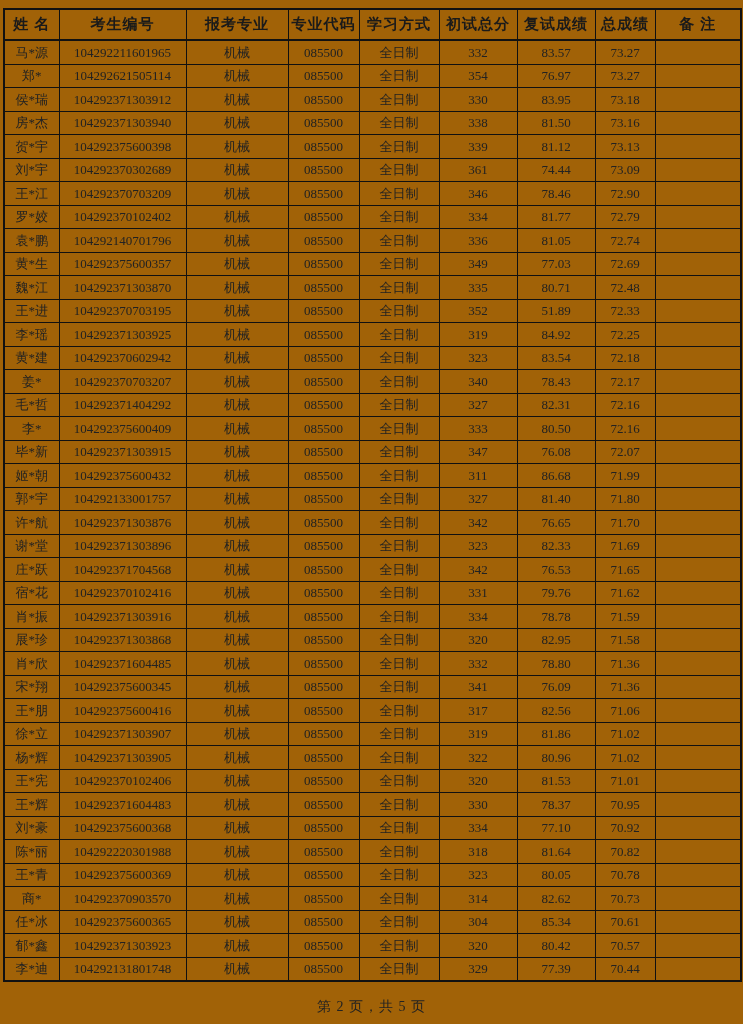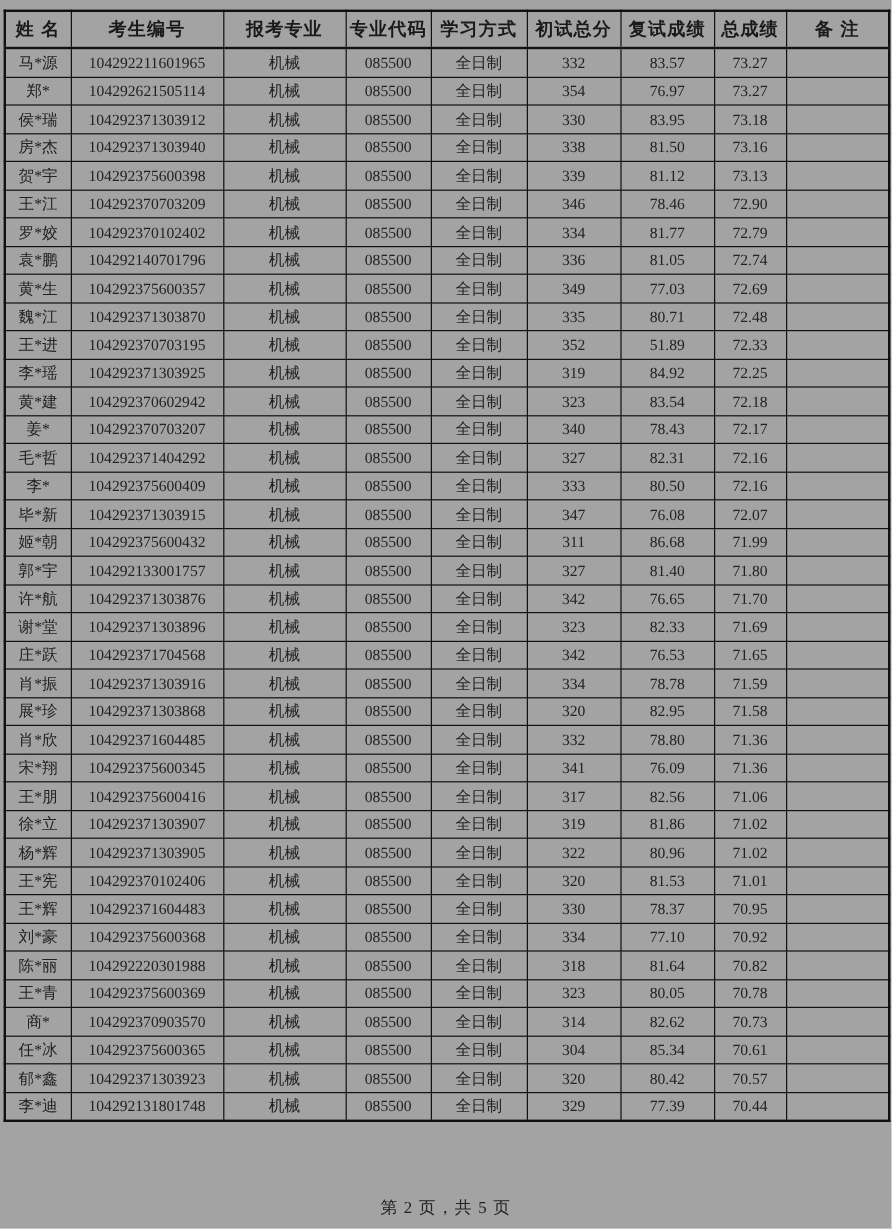--- a/index.html
+++ b/index.html
@@ -8,21 +8,21 @@
     background: #ffffff;
     width: 743px;
     height: 1024px;
     font-family: "Liberation Serif", "DejaVu Serif", serif;
     color: #1a1a1a;
   }
   .page {
     width: 743px;
     height: 1024px;
     position: relative;
-    background: #a3a3a3;
+    background: #a16207;
     overflow: hidden;
   }
   table.score-table {
     position: absolute;
     left: 3px;
     top: 8px;
     width: 737px;
     border-collapse: collapse;
     table-layout: fixed;
     border: 2px solid #111;
@@ -141,20 +141,31 @@
           <td>104292375600398</td>
           <td>机械</td>
           <td>085500</td>
           <td>全日制</td>
           <td>339</td>
           <td>81.12</td>
           <td>73.13</td>
           <td></td>
         </tr>
         <tr>
+          <td>刘*宇</td>
+          <td>104292370302689</td>
+          <td>机械</td>
+          <td>085500</td>
+          <td>全日制</td>
+          <td>361</td>
+          <td>74.44</td>
+          <td>73.09</td>
+          <td></td>
+        </tr>
+        <tr>
           <td>王*江</td>
           <td>104292370703209</td>
           <td>机械</td>
           <td>085500</td>
           <td>全日制</td>
           <td>346</td>
           <td>78.46</td>
           <td>72.90</td>
           <td></td>
         </tr>
@@ -325,20 +336,31 @@
         </tr>
         <tr>
           <td>庄*跃</td>
           <td>104292371704568</td>
           <td>机械</td>
           <td>085500</td>
           <td>全日制</td>
           <td>342</td>
           <td>76.53</td>
           <td>71.65</td>
+          <td></td>
+        </tr>
+        <tr>
+          <td>宿*花</td>
+          <td>104292370102416</td>
+          <td>机械</td>
+          <td>085500</td>
+          <td>全日制</td>
+          <td>331</td>
+          <td>79.76</td>
+          <td>71.62</td>
           <td></td>
         </tr>
         <tr>
           <td>肖*振</td>
           <td>104292371303916</td>
           <td>机械</td>
           <td>085500</td>
           <td>全日制</td>
           <td>334</td>
           <td>78.78</td>

